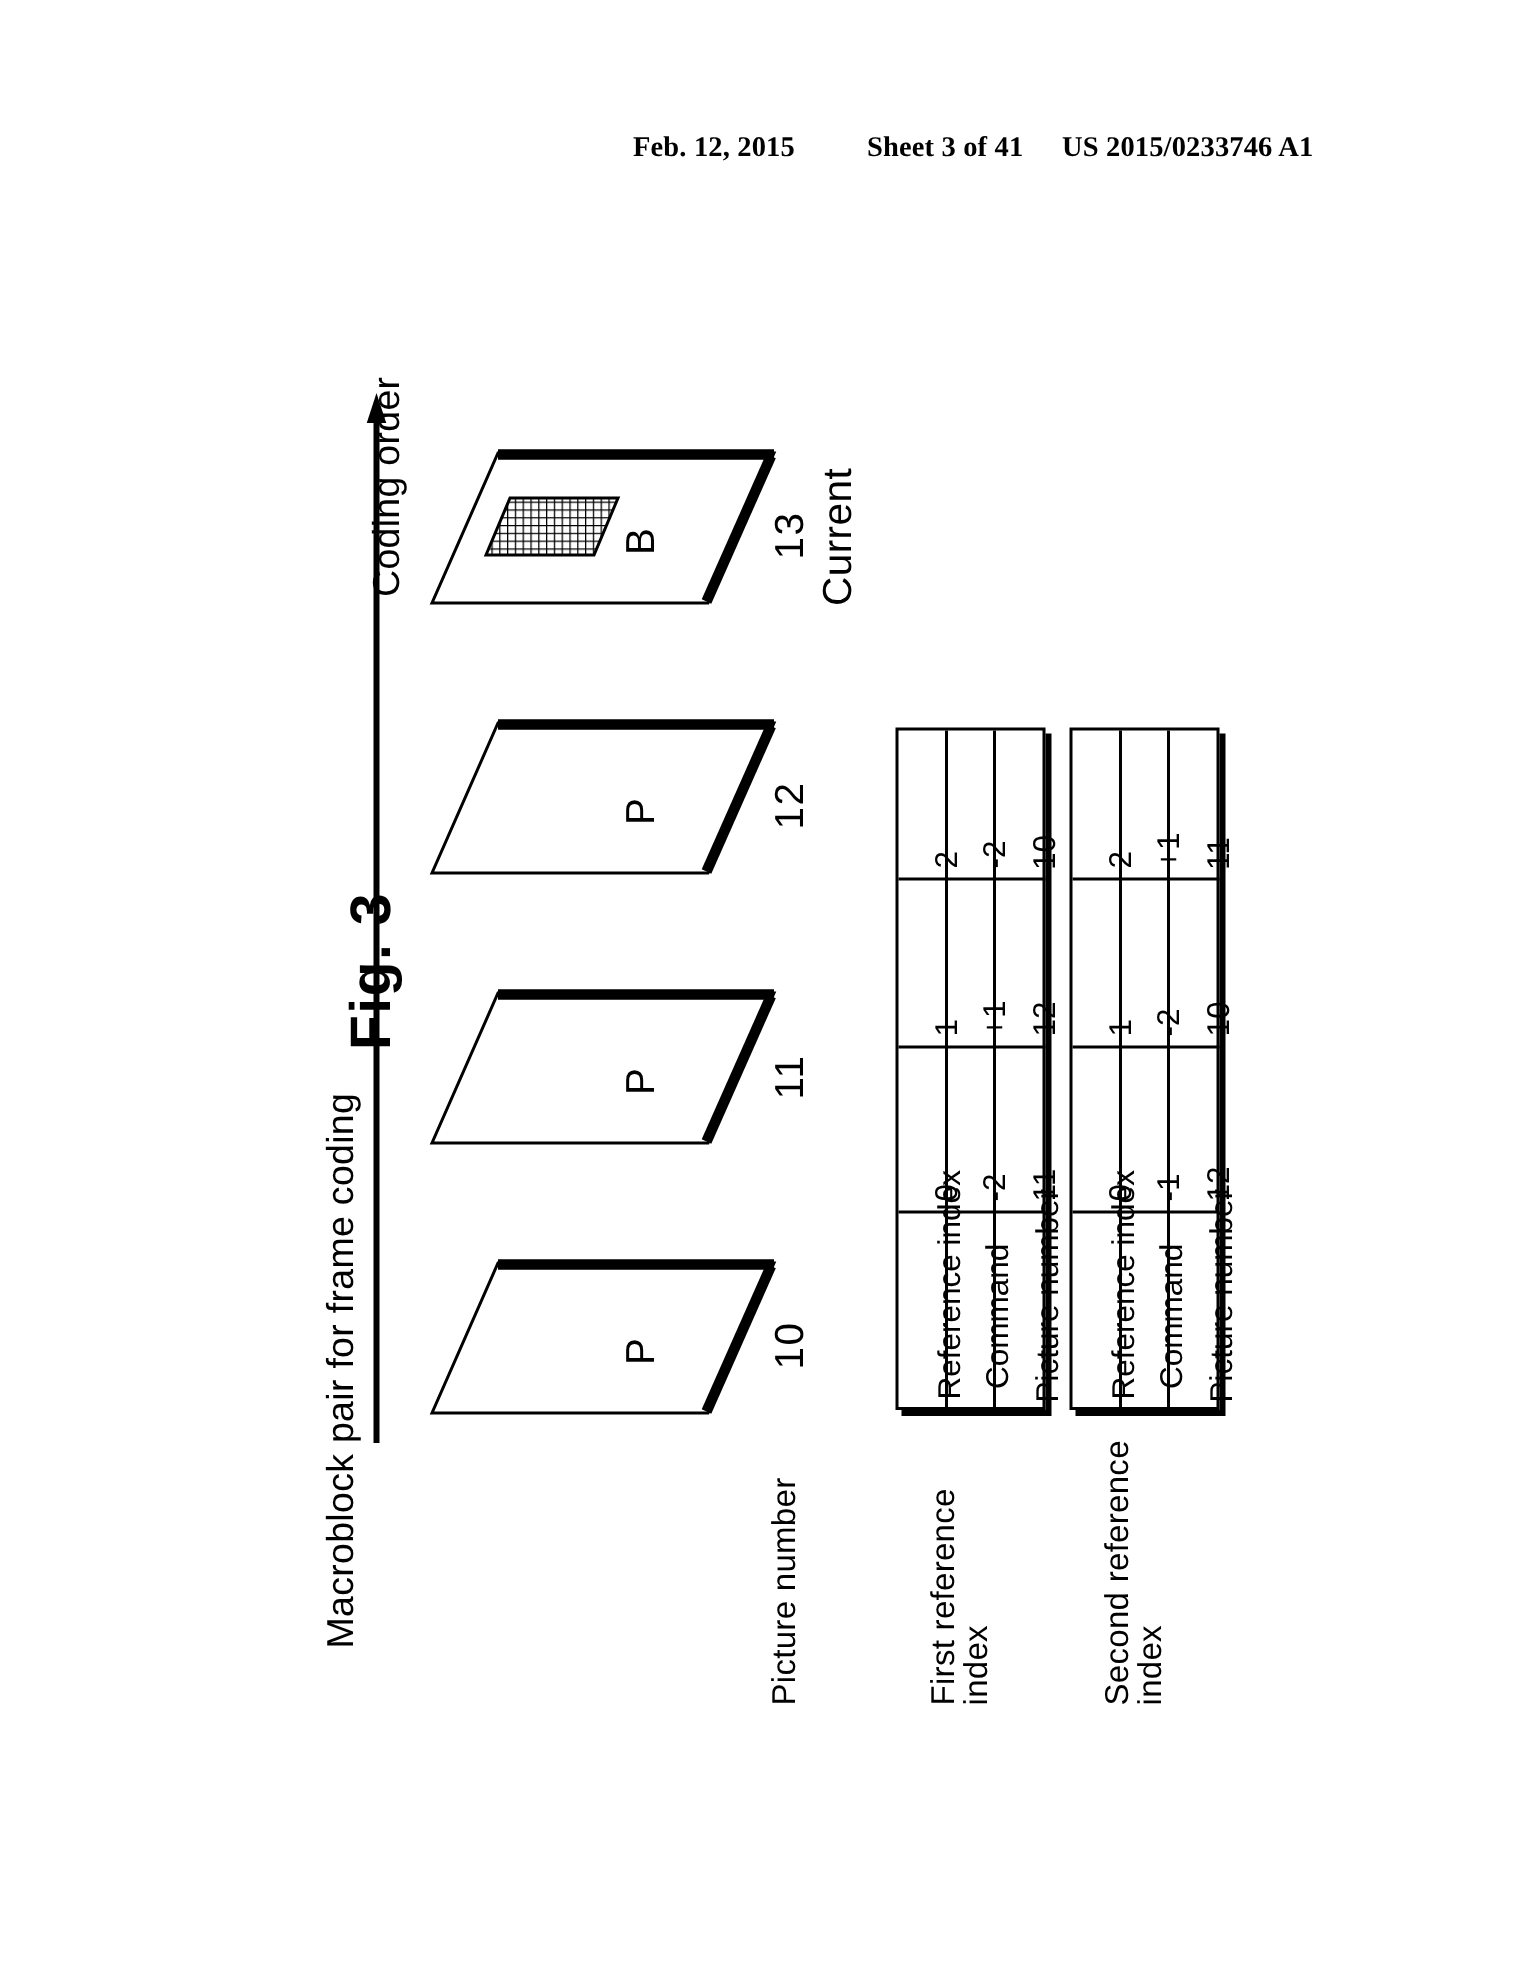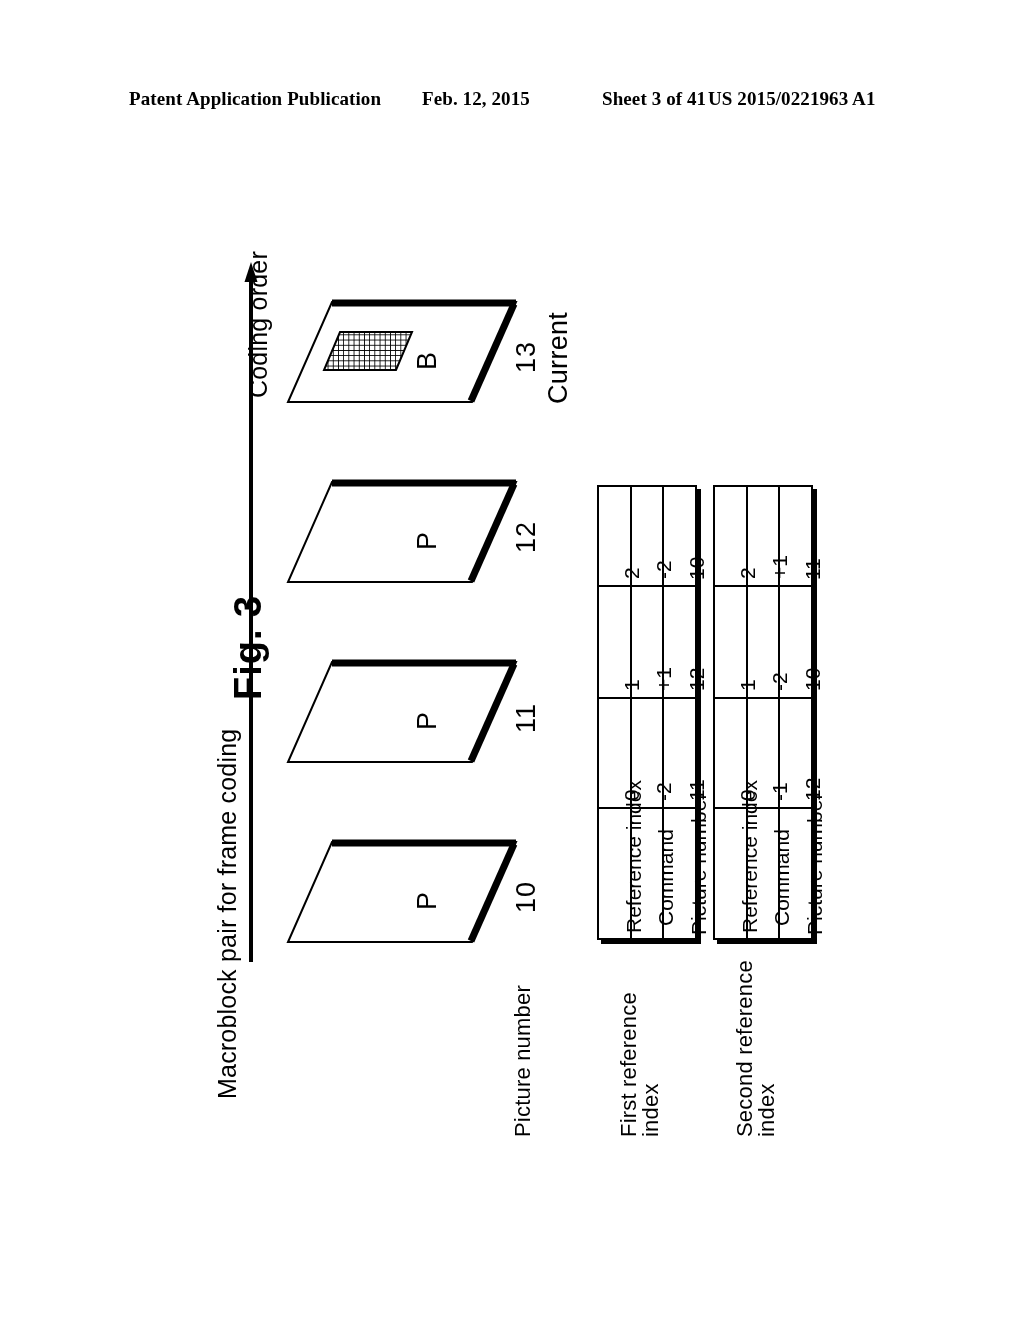--- a/index.html
+++ b/index.html
@@ -24,21 +24,21 @@
     width: 1024px;
     height: 30px;
     font-family: "Liberation Serif", serif;
     font-weight: bold;
     font-size: 19px;
     letter-spacing: 0.1px;
     white-space: nowrap;
   }
   #patent-header .hdr-pub   { position: absolute; left: 129px; top: 0; }
   #patent-header .hdr-date  { position: absolute; left: 422px; top: 0; }
-  #patent-header .hdr-sheet { position: absolute; left: 602px; top: 0; text-align: center; }
+  #patent-header .hdr-sheet { position: absolute; left: 578px; top: 0; text-align: center; }
   #patent-header .hdr-num   { position: absolute; left: 708px; top: 0; }
 
   
   #figure-canvas {
     position: absolute;
     left: 0;
     top: 0;
     width: 1024px;
     height: 1320px;
   }
@@ -138,24 +138,23 @@
     white-space: nowrap;
     font-size: 21px;
     line-height: 1;
   }
   .cell-hdr { font-size: 21px; }
 </style>
 </head>
 <body>
 
 <div id="patent-header">
-  <span class="hdr-pub">Patent Application Publication</span>
   <span class="hdr-date">Feb. 12, 2015</span>
   <span class="hdr-sheet">Sheet 3 of 41</span>
-  <span class="hdr-num">US 2015/0221963 A1</span>
+  <span class="hdr-num">US 2015/0233746 A1</span>
 </div>
 
 <div id="figure-canvas">
 
   <div class="rot" id="fig-title" style="left:229px; top:700px;">Fig. 3</div>
 
   <div class="rot" id="fig-caption" style="left:215px; top:1099px;">Macroblock pair for frame coding</div>
 
   <div class="rot" id="coding-order-label" style="left:246px; top:398px;">Coding order</div>
 

